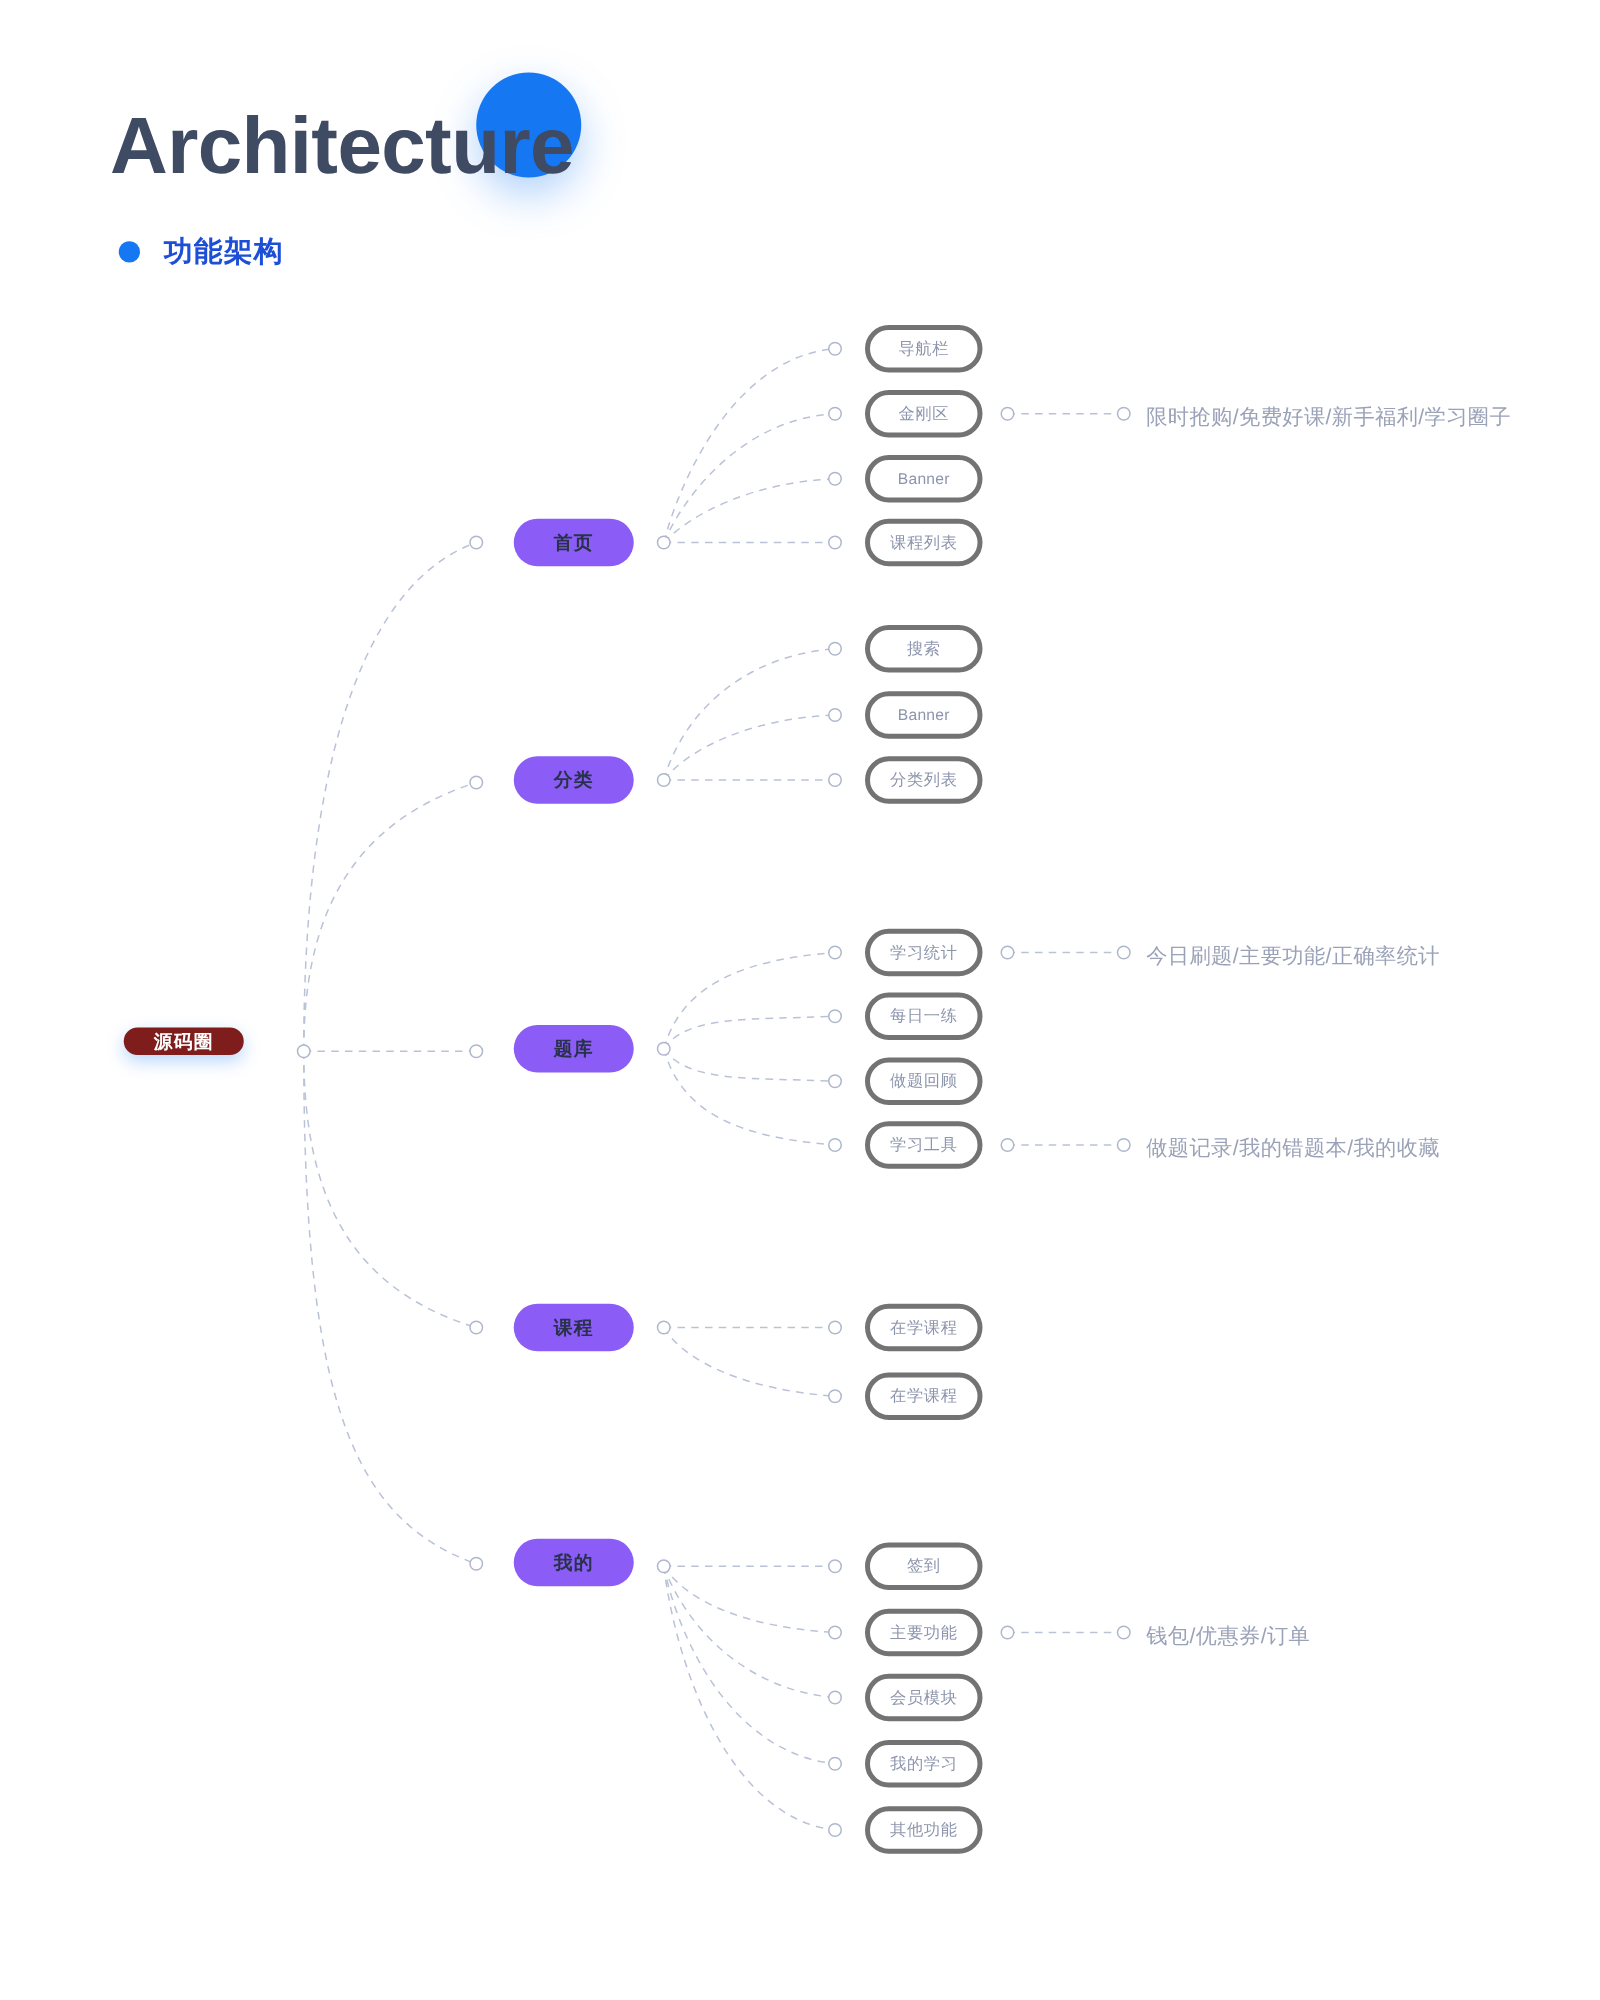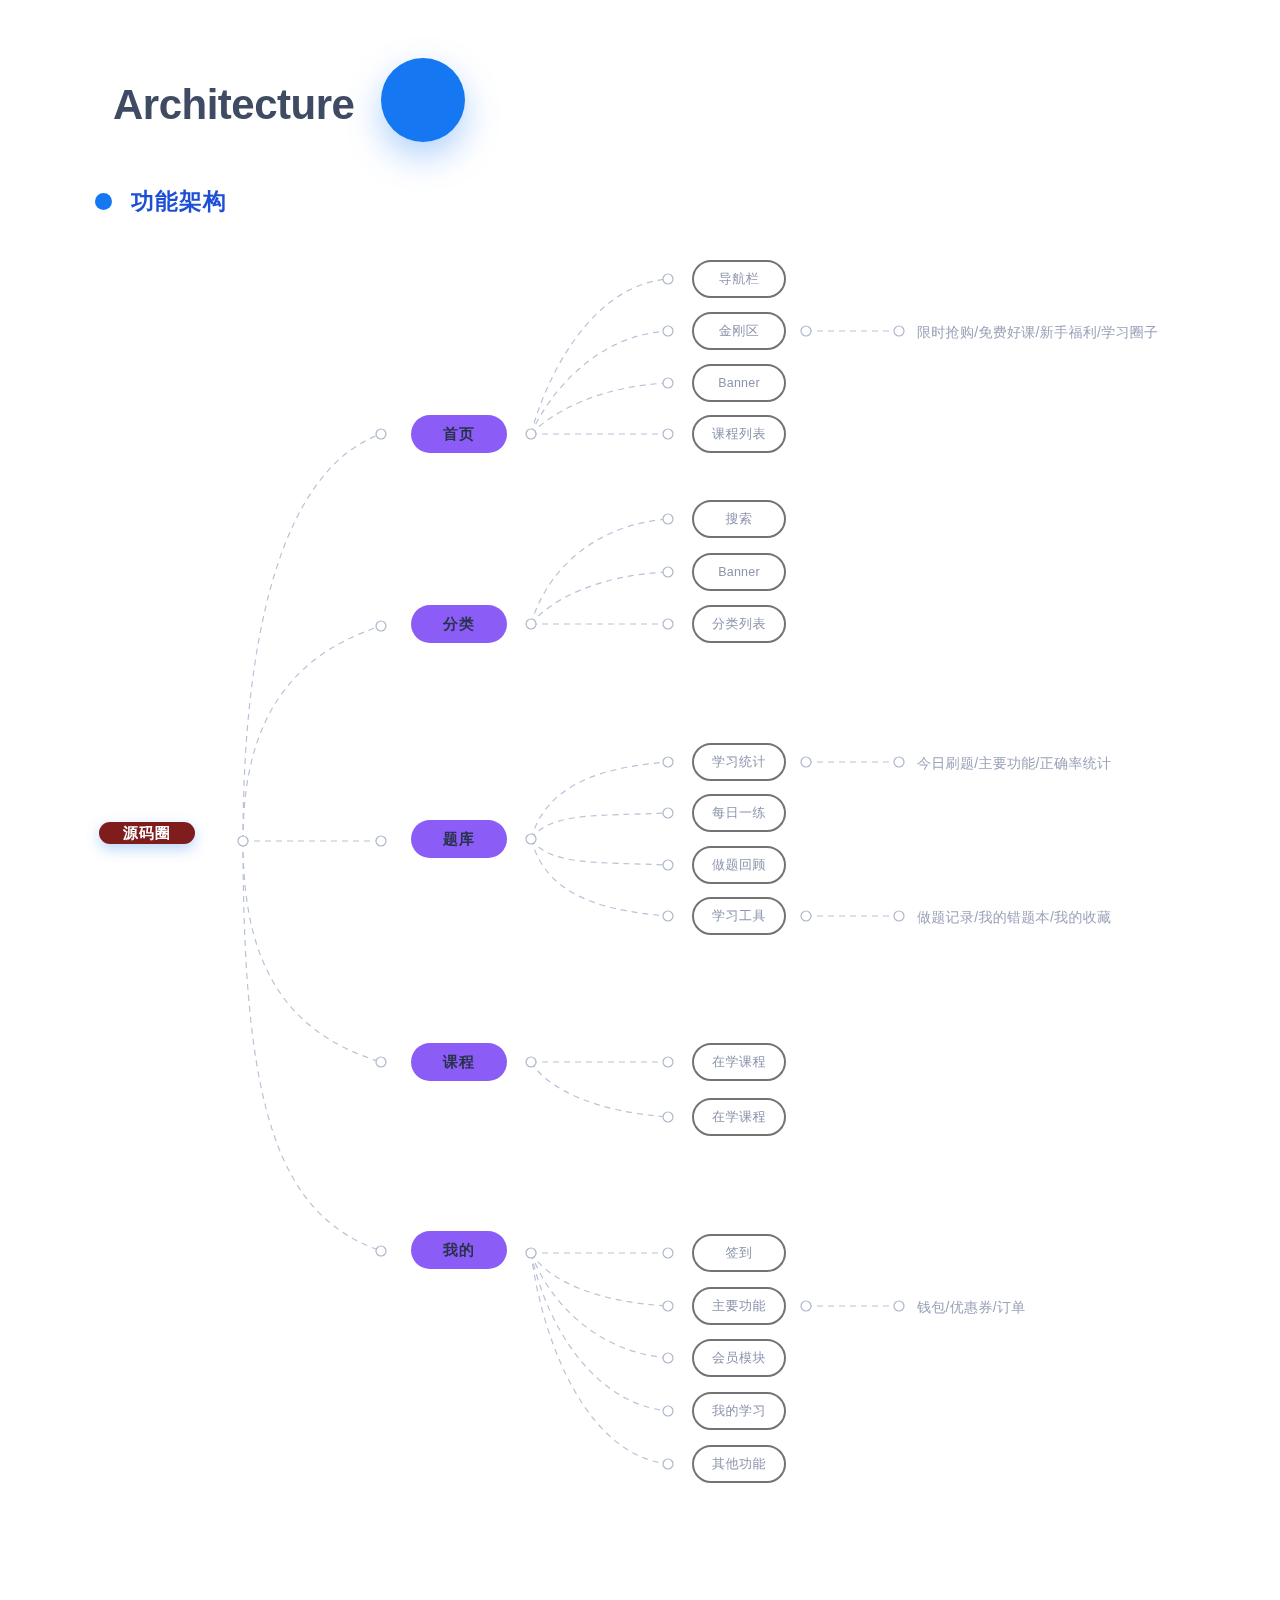--- a/index.html
+++ b/index.html
@@ -24,22 +24,22 @@
   #title-blob {
     position: absolute;
     left: 381px; top: 58px;
     width: 84px; height: 84px;
     border-radius: 50%;
     background: #1677f2;
     box-shadow: 0 14px 34px rgba(22,119,242,0.34);
   }
   #page-title {
     position: absolute;
-    left: 113px; top: 84px;
-    font-size: 42px;
+    left: 88px; top: 84px;
+    font-size: 64px;
     font-weight: bold;
     letter-spacing: -0.5px;
     color: #3f4a63;
     line-height: 1;
   }
   #subtitle-row {
     position: absolute;
     left: 95px; top: 186px;
     display: flex;
     align-items: center;
@@ -96,32 +96,32 @@
     background: #8b5cf6;
     color: #28324a;
     font-size: 15px;
     font-weight: bold;
     letter-spacing: 1px;
   }
   .node-l3 {
     width: 94px; height: 38px;
     border-radius: 19px;
     background: #ffffff;
-    border: 2px solid #737373;
+    border: 4px solid #737373;
     color: #8d95ad;
     font-size: 13px;
     letter-spacing: 0.5px;
   }
   .node-l3.latin {
     font-size: 12.5px;
     letter-spacing: 0.2px;
   }
   .leaf-text {
     position: absolute;
-    font-size: 14px;
+    font-size: 17px;
     color: #9aa2b8;
     letter-spacing: 0.3px;
     white-space: nowrap;
     line-height: 1;
   }
 </style>
 </head>
 <body>
 
 <div id="header">

